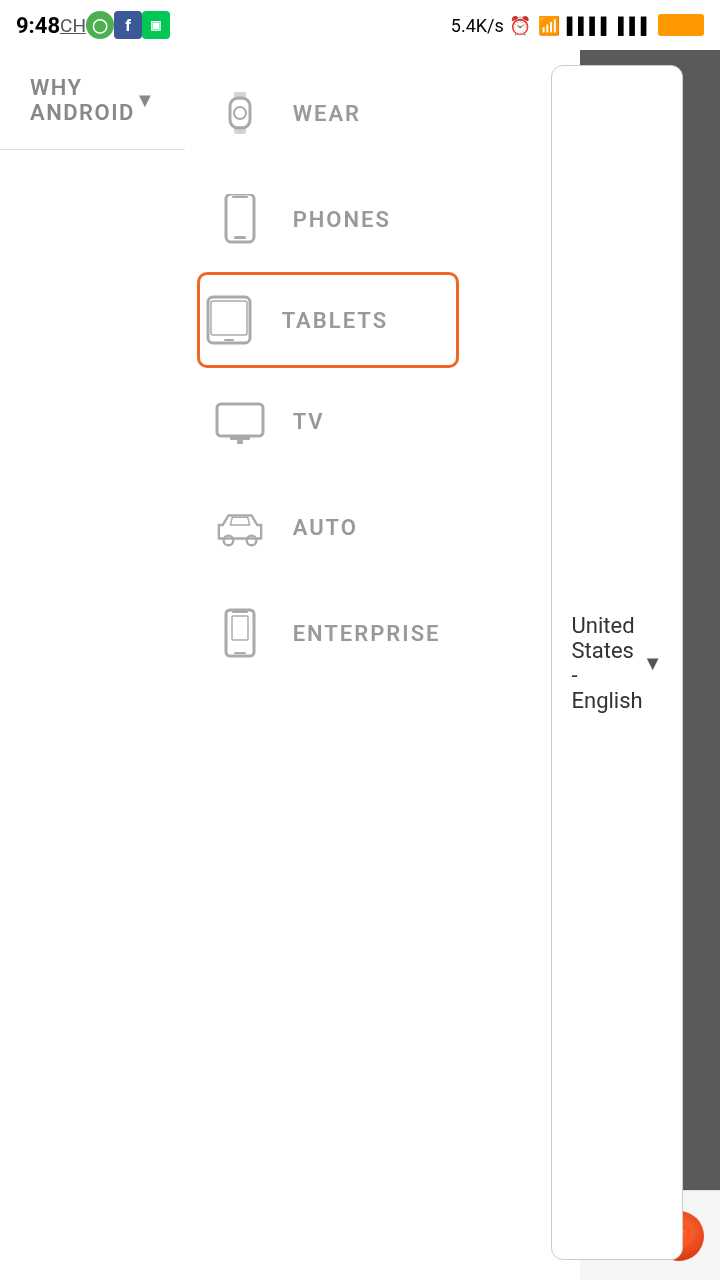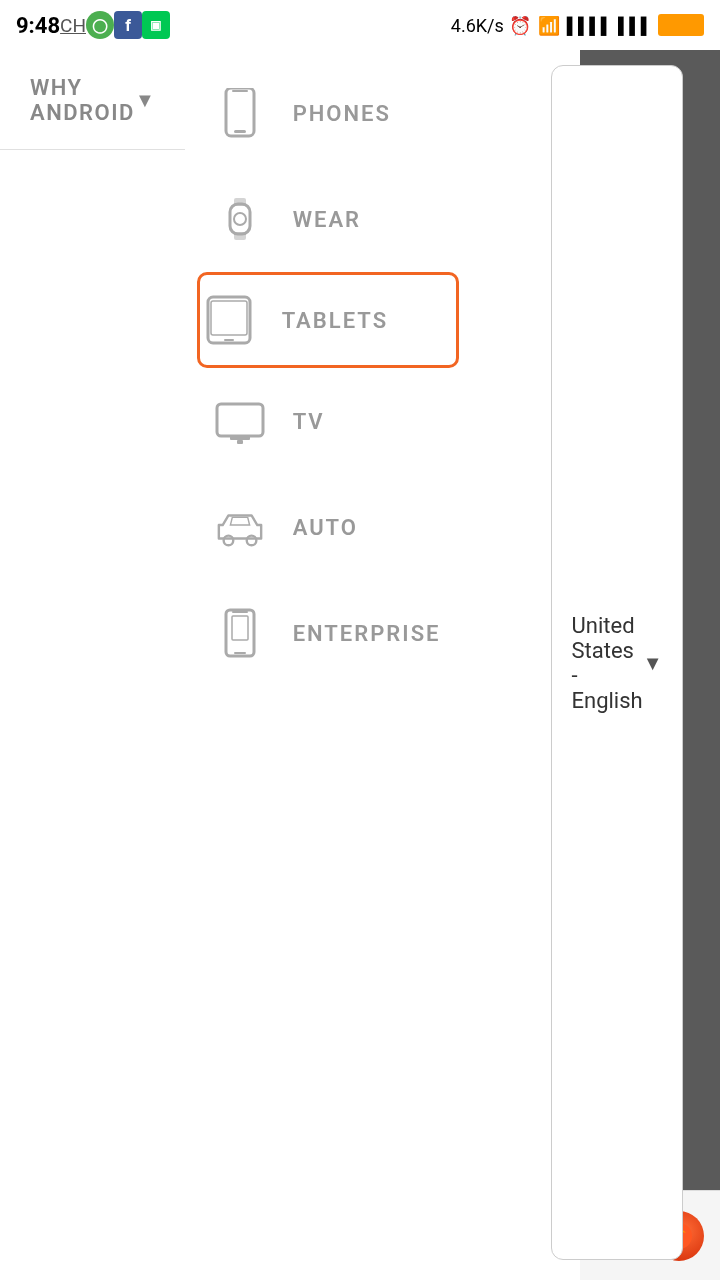--- a/index.html
+++ b/index.html
@@ -252,21 +252,21 @@
 <div class="status-bar">
   <div class="status-left">
     <span>9:48</span>
     <span style="font-size:19px;font-weight:normal;color:#555;text-decoration:underline;">CH</span>
 
     <span style="width:28px;height:28px;background:#4caf50;border-radius:50%;display:inline-flex;align-items:center;justify-content:center;font-size:14px;color:#fff;">◯</span>
     <span style="width:28px;height:28px;background:#3b5998;border-radius:4px;display:inline-flex;align-items:center;justify-content:center;font-size:16px;color:#fff;font-weight:bold;">f</span>
     <span style="width:28px;height:28px;background:#00c853;border-radius:4px;display:inline-flex;align-items:center;justify-content:center;font-size:12px;color:#fff;">▣</span>
   </div>
   <div class="status-icons">
-    <span style="font-size:18px;font-weight:normal;">4.6K/s</span>
+    <span style="font-size:18px;font-weight:normal;">5.4K/s</span>
     <span>⏰</span>
     <span>📶</span>
     <span style="font-size:16px;">▌▌▌▌</span>
     <span style="font-size:16px;">▌▌▌</span>
     <span style="width:46px;height:22px;background:#f90;border-radius:3px;display:inline-flex;align-items:center;padding:2px;position:relative;">
       <span style="flex:1;height:100%;background:#f90;border-radius:2px;"></span>
       <span style="width:5px;height:12px;background:#f90;border-radius:1px;margin-left:2px;"></span>
     </span>
   </div>
 </div>
@@ -277,39 +277,39 @@
 
     <div class="why-android-row">
       <span class="why-android-label">WHY ANDROID</span>
       <span class="chevron-icon">▼</span>
     </div>
 
     <div class="nav-list">
 
       <div class="nav-item">
         <div class="nav-icon">
-          <svg width="36" height="50" viewBox="0 0 36 50">
-            <rect x="4" y="0" width="28" height="48" rx="5" ry="5" fill="none" stroke="#aaa" stroke-width="3"></rect>
-            <rect x="12" y="42" width="12" height="3" rx="1.5" fill="#aaa"></rect>
-            <rect x="10" y="2" width="16" height="2" rx="1" fill="#aaa"></rect>
-          </svg>
-        </div>
-        <span class="nav-label">PHONES</span>
-      </div>
-
-      <div class="nav-item">
-        <div class="nav-icon">
           <svg width="40" height="50" viewBox="0 0 40 50">
             <rect x="10" y="10" width="20" height="30" rx="8" ry="8" fill="none" stroke="#aaa" stroke-width="3"></rect>
             <rect x="14" y="4" width="12" height="8" rx="2" fill="#aaa" opacity="0.5"></rect>
             <rect x="14" y="38" width="12" height="8" rx="2" fill="#aaa" opacity="0.5"></rect>
             <circle cx="20" cy="25" r="6" fill="none" stroke="#aaa" stroke-width="2"></circle>
           </svg>
         </div>
         <span class="nav-label">WEAR</span>
+      </div>
+
+      <div class="nav-item">
+        <div class="nav-icon">
+          <svg width="36" height="50" viewBox="0 0 36 50">
+            <rect x="4" y="0" width="28" height="48" rx="5" ry="5" fill="none" stroke="#aaa" stroke-width="3"></rect>
+            <rect x="12" y="42" width="12" height="3" rx="1.5" fill="#aaa"></rect>
+            <rect x="10" y="2" width="16" height="2" rx="1" fill="#aaa"></rect>
+          </svg>
+        </div>
+        <span class="nav-label">PHONES</span>
       </div>
 
       <div class="nav-item active">
         <div class="nav-icon">
           <svg width="46" height="50" viewBox="0 0 46 50">
             <rect x="2" y="2" width="42" height="46" rx="5" ry="5" fill="none" stroke="#aaa" stroke-width="3"></rect>
             <rect x="18" y="44" width="10" height="2" rx="1" fill="#aaa"></rect>
             <rect x="5" y="6" width="36" height="34" rx="2" fill="none" stroke="#aaa" stroke-width="1.5"></rect>
           </svg>
         </div>

